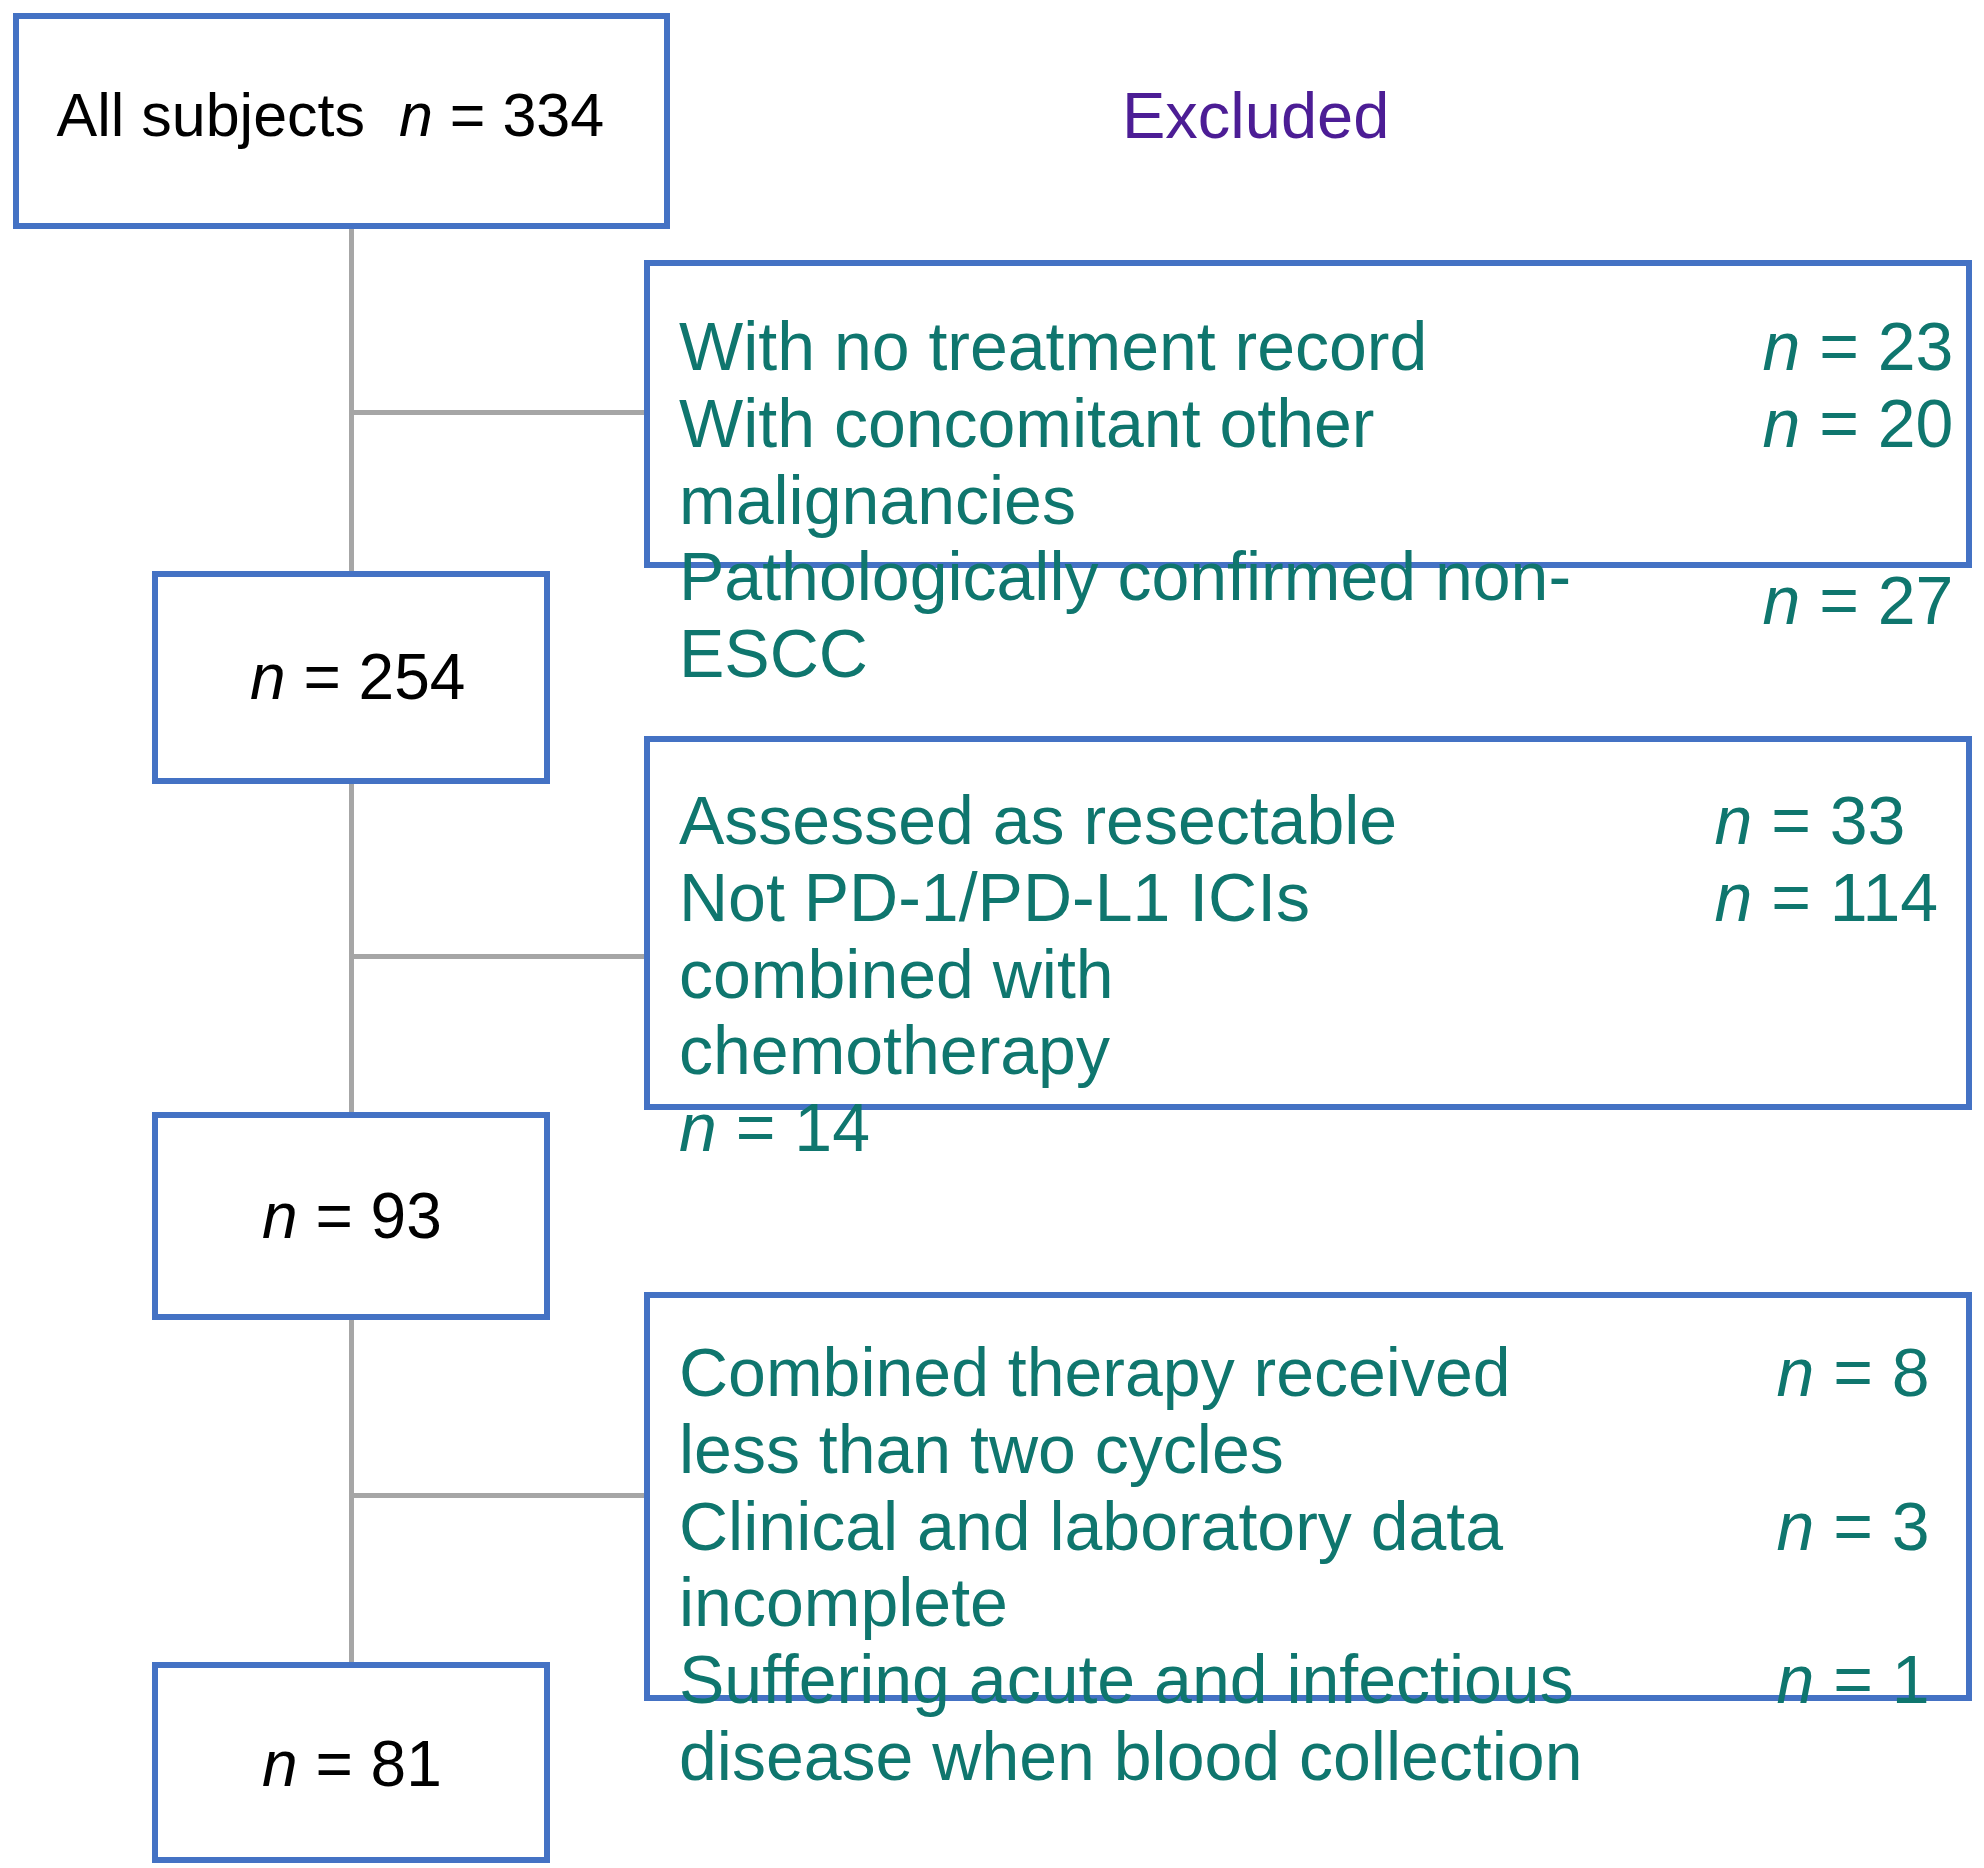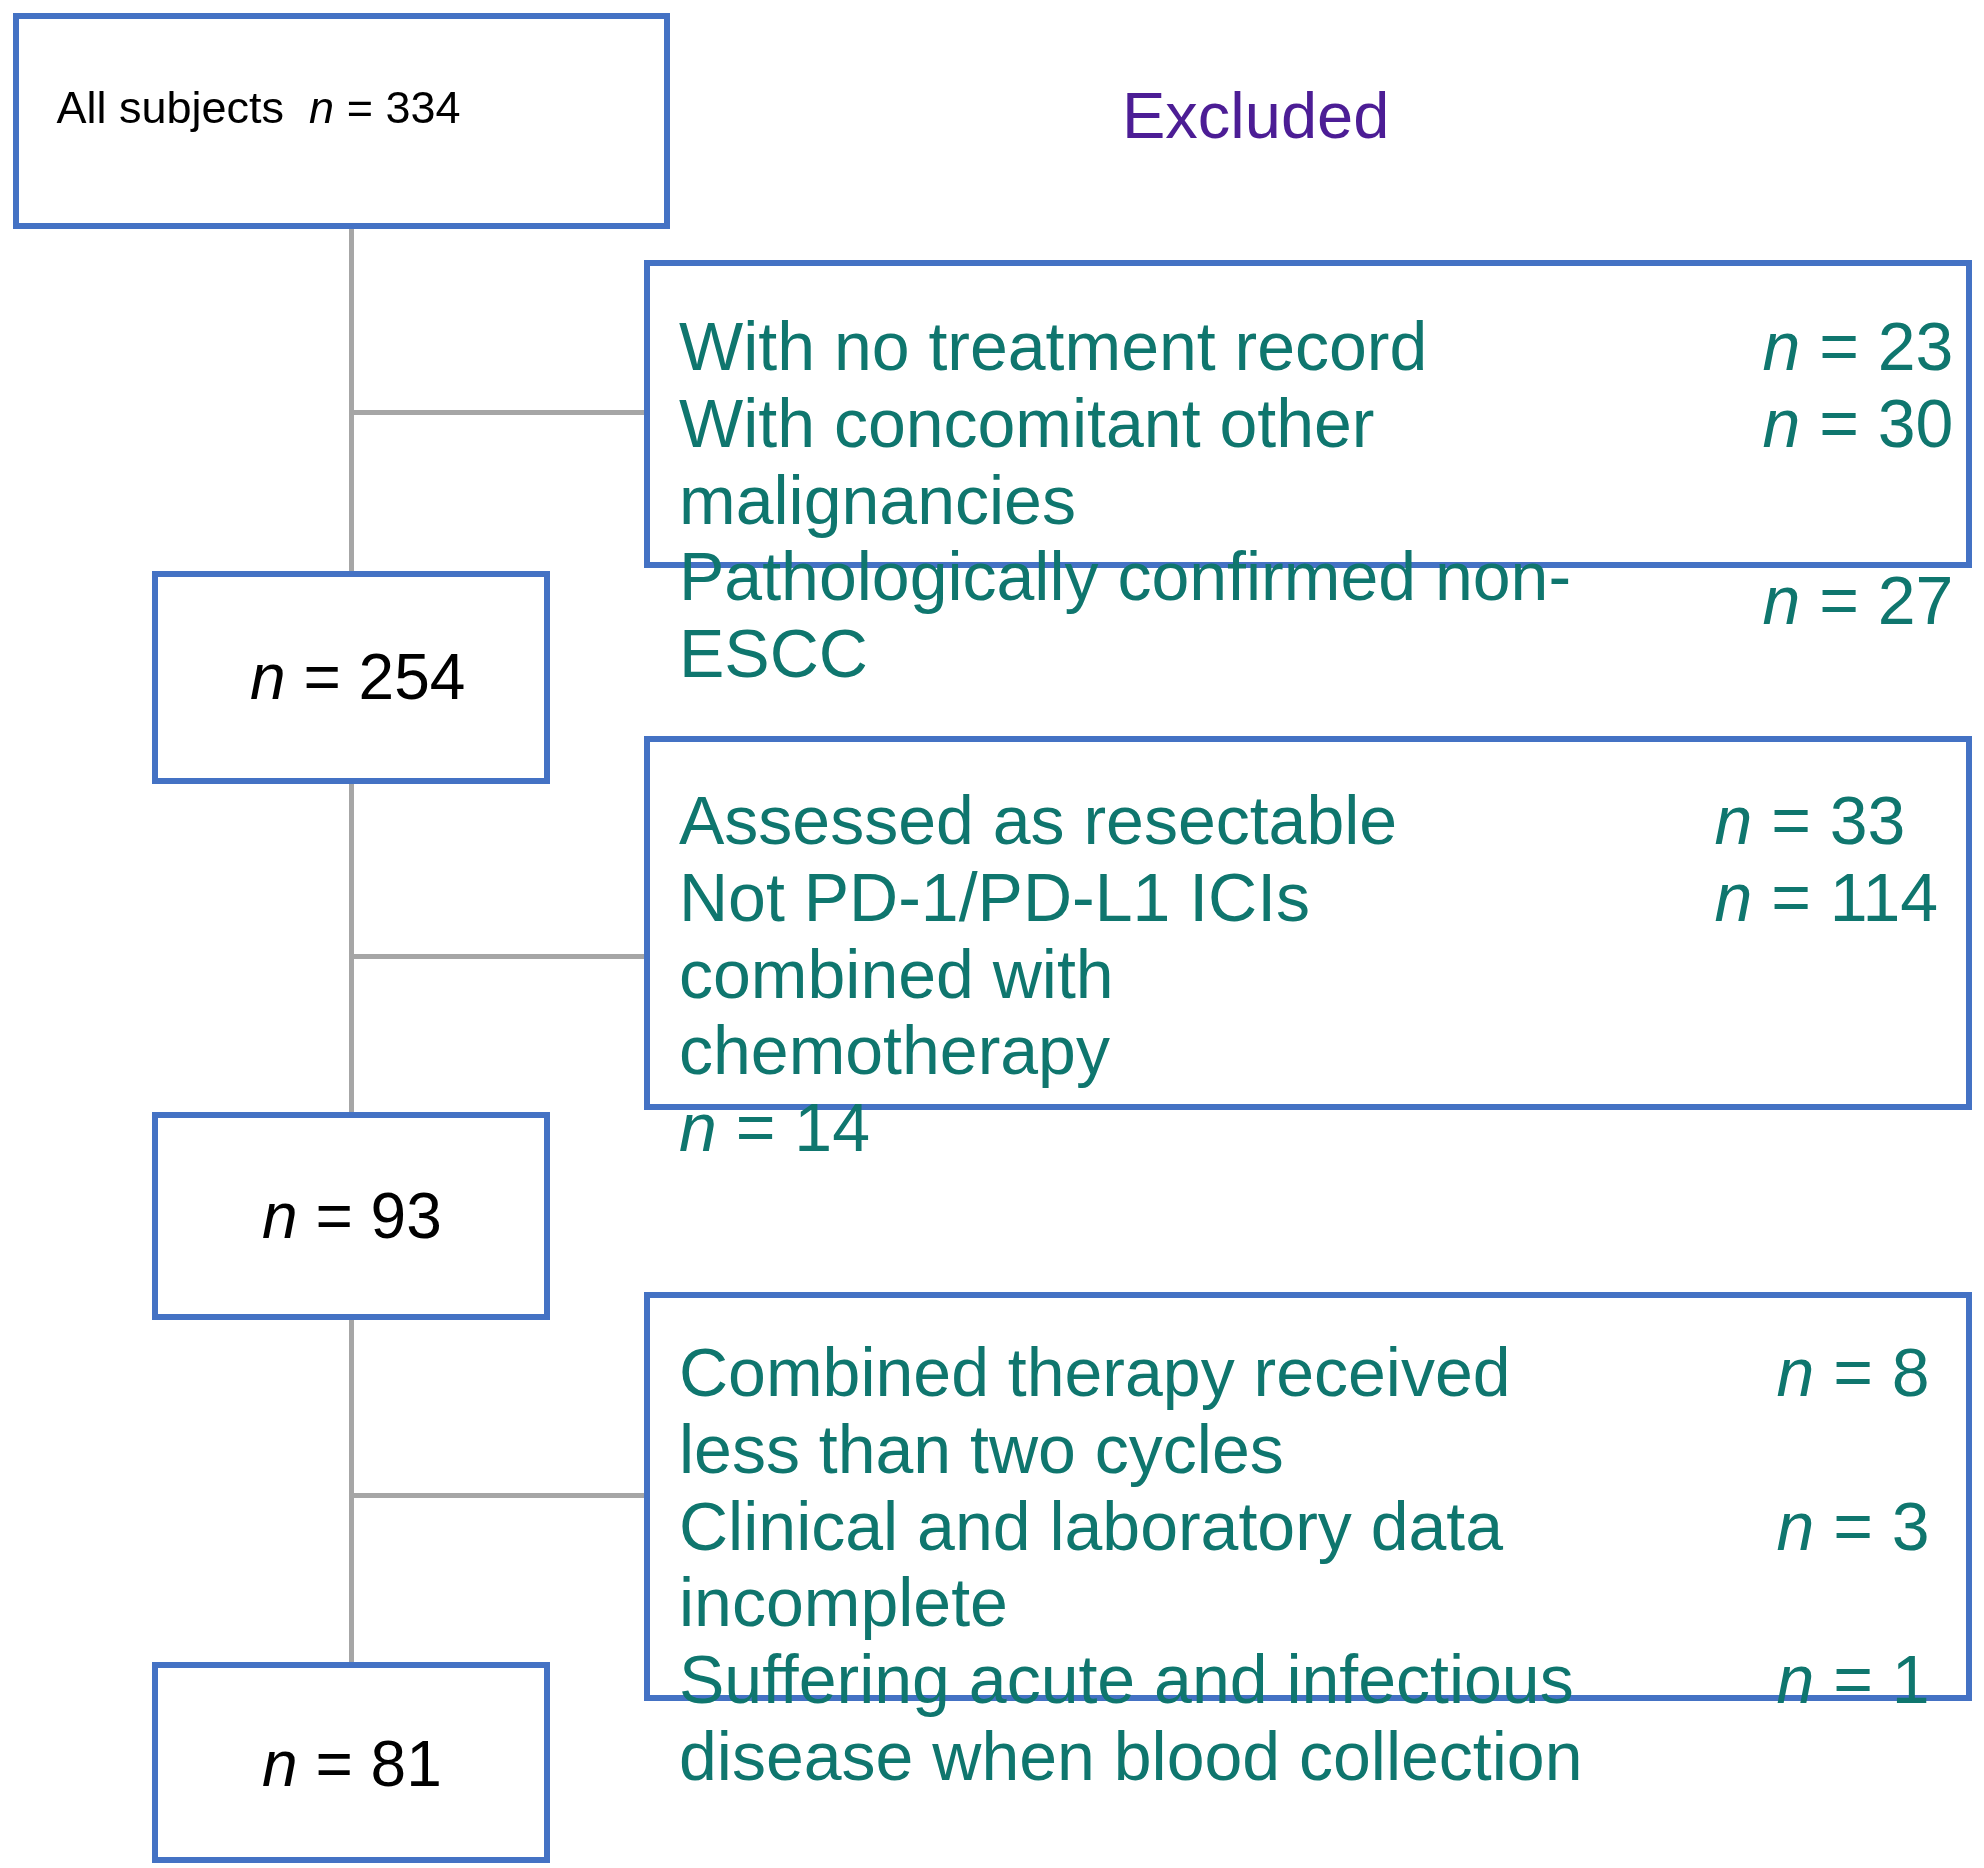--- a/index.html
+++ b/index.html
@@ -91,21 +91,21 @@
   <div class="spine" style="left:349px; top:229px; height:346px;"></div>
   <div class="branch" style="left:349px; top:410px; width:298px;"></div>
 
   <div class="spine" style="left:349px; top:781px; height:336px;"></div>
   <div class="branch" style="left:349px; top:954px; width:298px;"></div>
 
   <div class="spine" style="left:349px; top:1316px; height:353px;"></div>
   <div class="branch" style="left:349px; top:1493px; width:298px;"></div>
 
   <div class="box" style="left:12.5px; top:12.5px; width:657px; height:216px;">
-    <div class="node-text" style="left:38px; top:66px; font-size:45px;">
+    <div class="node-text" style="left:38px; top:66px; font-size:61px;">
       <span>All subjects</span>&nbsp;
       <span class="it">n</span>
       <span>=</span>
       <span>334</span>
     </div>
   </div>
 
   <div class="section-title" style="left:1122px; top:83px;">Excluded</div>
 
   <div class="box" style="left:644px; top:260px; width:1328px; height:308px;">
@@ -118,21 +118,21 @@
           <span>=</span>
           <span>23</span>
         </span>
       </div>
 
       <div class="excl-row">
         <span class="excl-label">With concomitant other malignancies</span>
         <span class="excl-count" style="width:187px;">
           <span class="it">n</span>
           <span>=</span>
-          <span>30</span>
+          <span>20</span>
         </span>
       </div>
 
       <div class="excl-row">
         <span class="excl-label">Pathologically confirmed non-ESCC</span>
         <span class="excl-count" style="width:187px;margin-top:24px;">
           <span class="it">n</span>
           <span>=</span>
           <span>27</span>
         </span>

